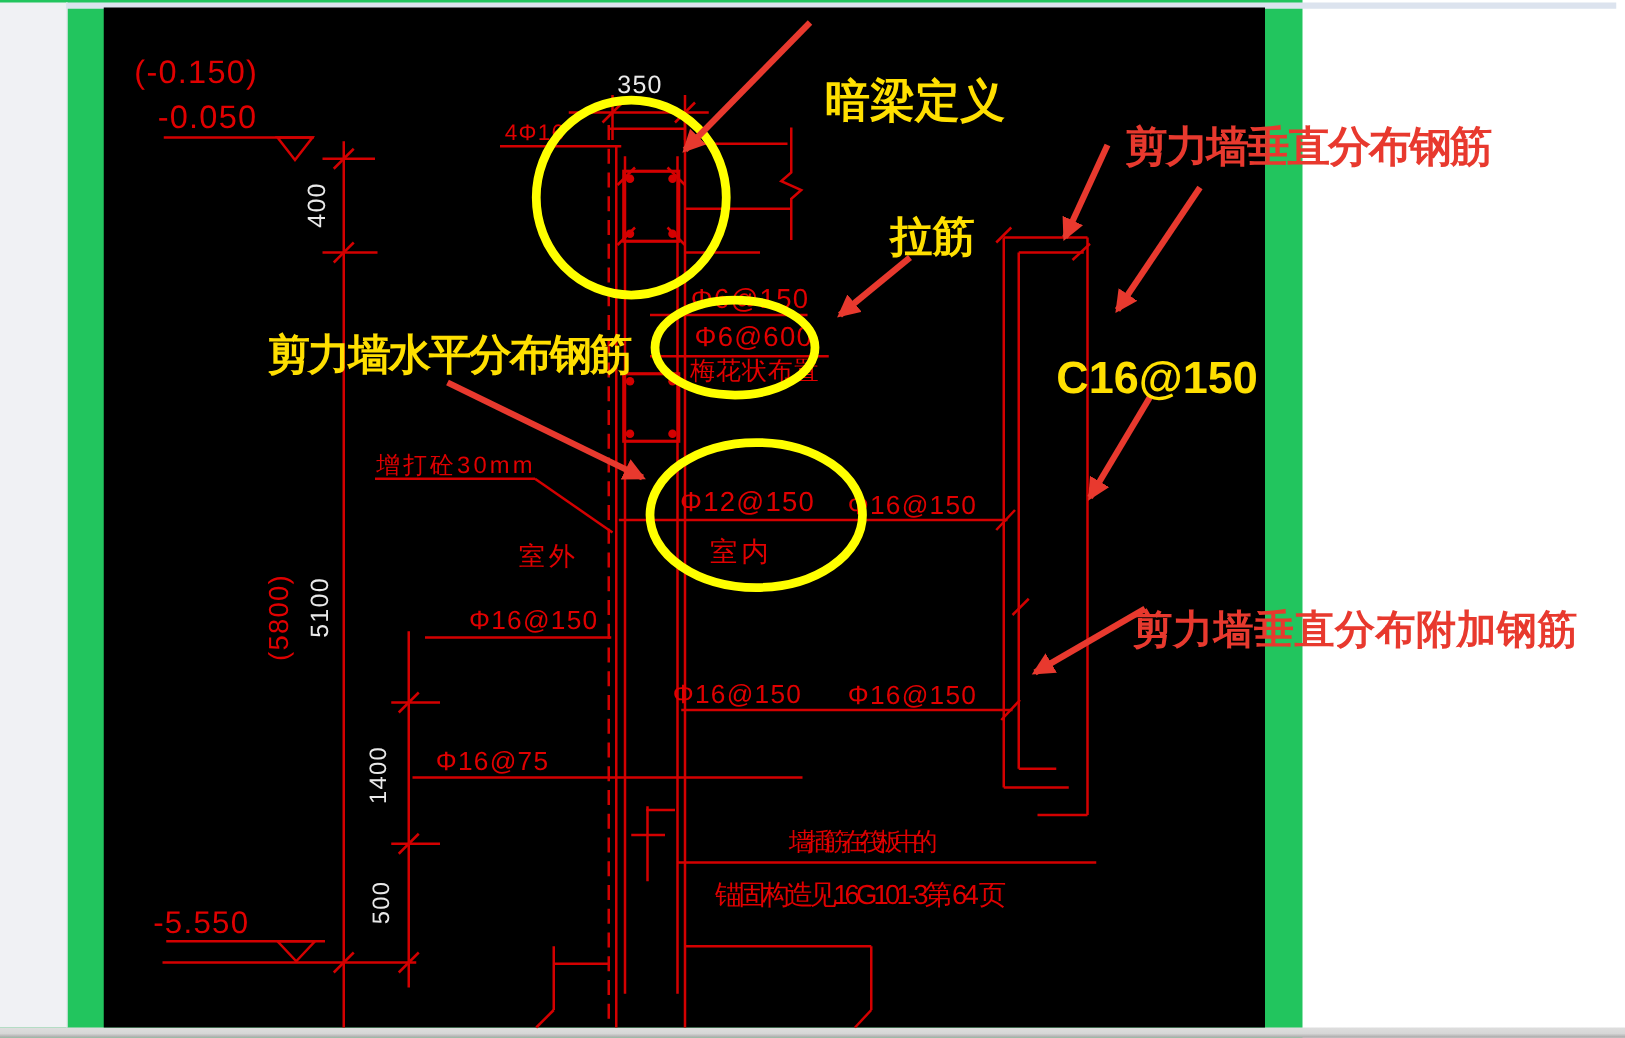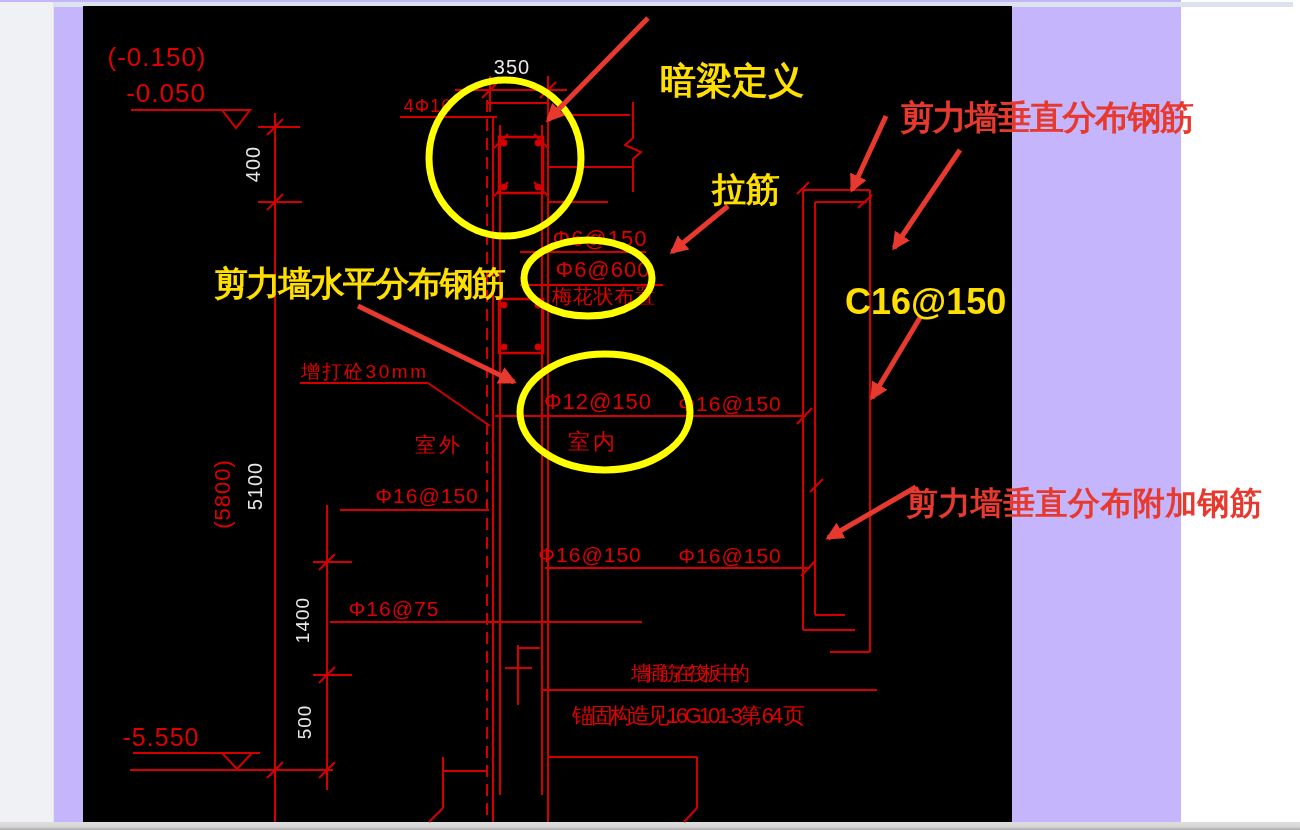--- a/index.html
+++ b/index.html
@@ -1,17 +1,17 @@
 <!DOCTYPE html>
 <html><head>
 <meta charset="utf-8">
 <style>
   html,body{margin:0;padding:0;background:#ffffff;width:1300px;height:830px;overflow:hidden;
     font-family:"Liberation Sans",sans-serif;}
-  #stage{position:relative;width:1181px;height:830px;background:#c4b5fd;}
+  #stage{position:relative;width:1042px;height:830px;background:#22c55e;}
   #left-panel{position:absolute;left:0;top:2px;width:53px;height:820px;
     background:#f0f1f4;border-right:1px solid #e4e6ea;}
   #top-strip{position:absolute;left:53px;top:2px;width:1240px;height:5px;background:#dce3ee;}
   #status-bar{position:absolute;left:0;top:822px;width:1300px;height:8px;
     background:linear-gradient(to bottom,#dedede 0%,#d6d6d6 60%,#a8a8a8 100%);}
   svg{position:absolute;left:0;top:0;}
   .cadline{stroke:#d40000;stroke-width:2;fill:none;}
   .cadtxt{fill:#e00000;font-family:"Liberation Sans",sans-serif;letter-spacing:1px;}
   .dimtxt{fill:#e9e9e9;font-family:"Liberation Sans",sans-serif;letter-spacing:1px;}
   .ylw{fill:#ffdf00;font-weight:bold;font-family:"Liberation Sans",sans-serif;}

